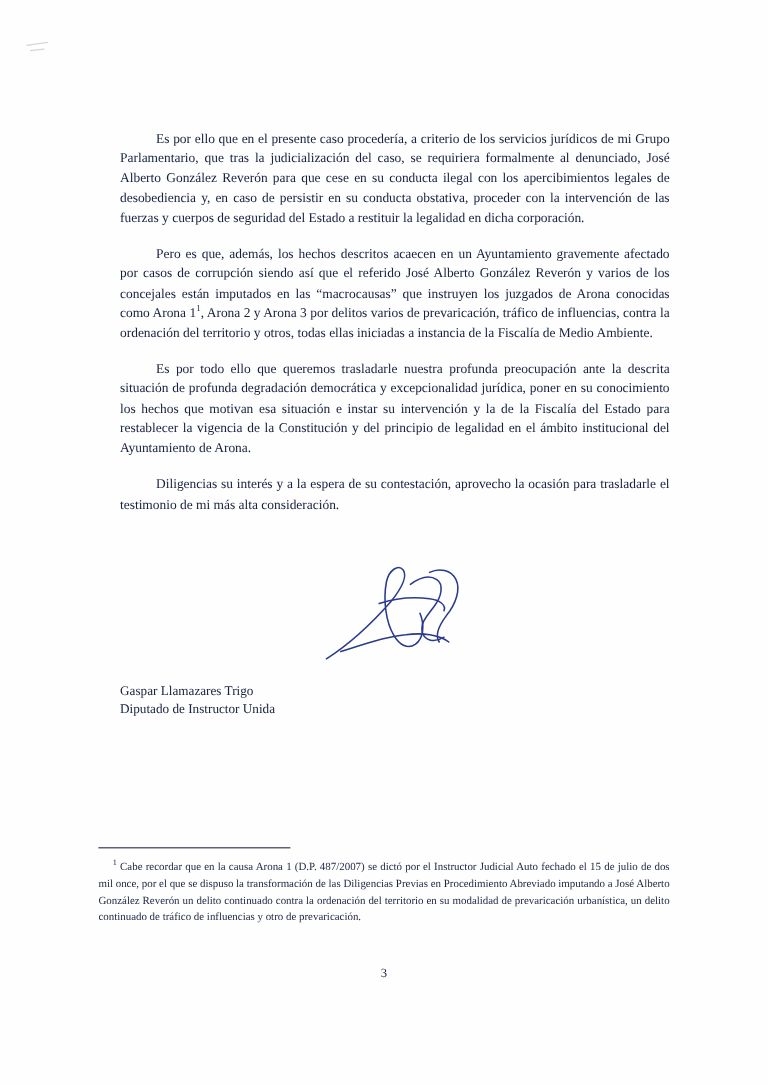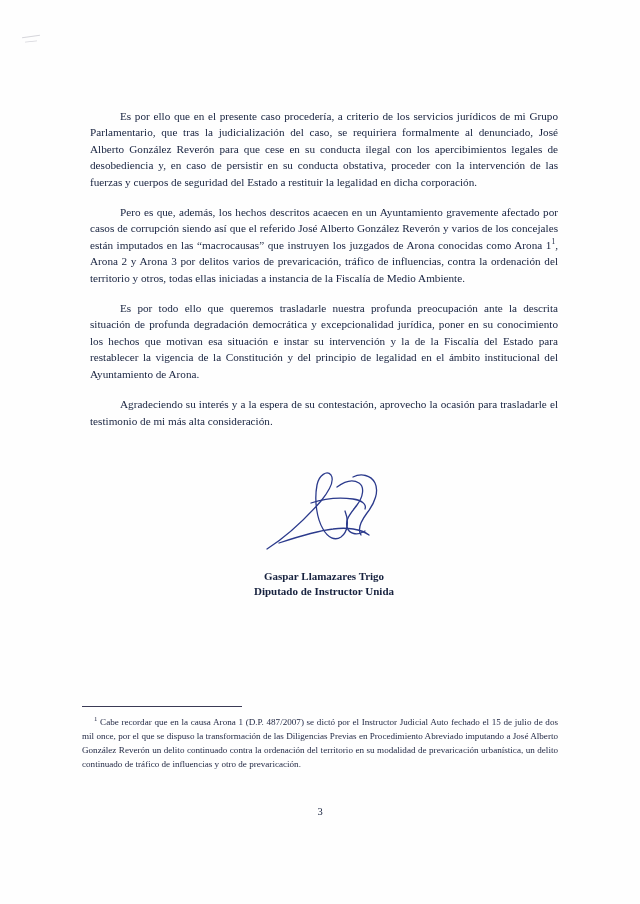--- a/index.html
+++ b/index.html
@@ -31,21 +31,21 @@
   .corner-mark span {
     display: block;
     height: 1px;
     background: #8a8a9a;
     margin-bottom: 4px;
   }
   .corner-mark span:nth-child(1) { width: 18px; transform: rotate(-8deg); }
   .corner-mark span:nth-child(2) { width: 12px; transform: rotate(-6deg); margin-left: 3px;}
   .content {
     position: absolute;
-    left: 90px;
+    left: 100px;
     right: 82px;
     top: 108px;
   }
   p.body-par {
     margin: 0 0 14px 0;
     text-align: justify;
     text-justify: inter-word;
     font-size: 11.2px;
     line-height: 16.4px;
     text-indent: 30px;
@@ -54,24 +54,23 @@
   .sup-note {
     font-size: 7.6px;
     vertical-align: super;
     line-height: 0;
   }
   .closing {
     margin-top: 30px;
   }
   .signature-block {
     margin-top: 28px;
-    text-align: center;
+    text-align: left;
     position: relative;
     height: 150px;
-    font-weight: bold;
   }
   .signature-svg {
     position: absolute;
     left: 50%;
     transform: translateX(-50%);
     top: 0;
   }
   .signature-name {
     position: absolute;
     left: 0;
@@ -127,21 +126,21 @@
   </div>
 
   <div class="content">
 
     <p class="body-par">Es por ello que en el presente caso procedería, a criterio de los servicios jurídicos de mi Grupo Parlamentario, que tras la judicialización del caso, se requiriera formalmente al denunciado, José Alberto González Reverón para que cese en su conducta ilegal con los apercibimientos legales de desobediencia y, en caso de persistir en su conducta obstativa, proceder con la intervención de las fuerzas y cuerpos de seguridad del Estado a restituir la legalidad en dicha corporación.</p>
 
     <p class="body-par"><span>Pero es que, además, los hechos descritos acaecen en un Ayuntamiento gravemente afectado por casos de corrupción siendo así que el referido José Alberto González Reverón y varios de los concejales están imputados en las “macrocausas” que instruyen los juzgados de Arona conocidas como Arona 1</span><span class="sup-note">1</span><span>, Arona 2 y Arona 3 por delitos varios de prevaricación, tráfico de influencias, contra la ordenación del territorio y otros, todas ellas iniciadas a instancia de la Fiscalía de Medio Ambiente.</span></p>
 
     <p class="body-par">Es por todo ello que queremos trasladarle nuestra profunda preocupación ante la descrita situación de profunda degradación democrática y excepcionalidad jurídica, poner en su conocimiento los hechos que motivan esa situación e instar su intervención y la de la Fiscalía del Estado para restablecer la vigencia de la Constitución y del principio de legalidad en el ámbito institucional del Ayuntamiento de Arona.</p>
 
-    <p class="body-par closing">Agradeciendo su interés y a la espera de su contestación, aprovecho la ocasión para trasladarle el testimonio de mi más alta consideración.</p>
+    <p class="body-par closing">Diligencias su interés y a la espera de su contestación, aprovecho la ocasión para trasladarle el testimonio de mi más alta consideración.</p>
 
     <div class="signature-block">
       <svg class="signature-svg" width="150" height="110" viewBox="0 0 150 110">
         <g fill="none" stroke="#2b3a8c" stroke-width="1.3" stroke-linecap="round" stroke-linejoin="round">
           <path d="M18 92 C40 78, 58 60, 72 44 C80 34, 86 24, 82 18 C78 13, 70 18, 68 28 C65 44, 68 62, 74 72 C79 81, 86 84, 92 80 C99 75, 100 64, 96 54"></path>
           <path d="M62 46 C74 42, 90 40, 104 42 C112 43, 118 47, 116 52"></path>
           <path d="M88 30 C96 24, 104 22, 110 26 C116 30, 114 40, 108 48 C102 56, 96 62, 98 70 C100 77, 108 79, 116 74"></path>
           <path d="M104 20 C112 16, 122 18, 126 26 C130 34, 126 46, 118 56 C112 64, 108 72, 112 78"></path>
           <path d="M30 86 C48 80, 66 74, 84 72 C98 70, 112 72, 120 78"></path>
         </g>

